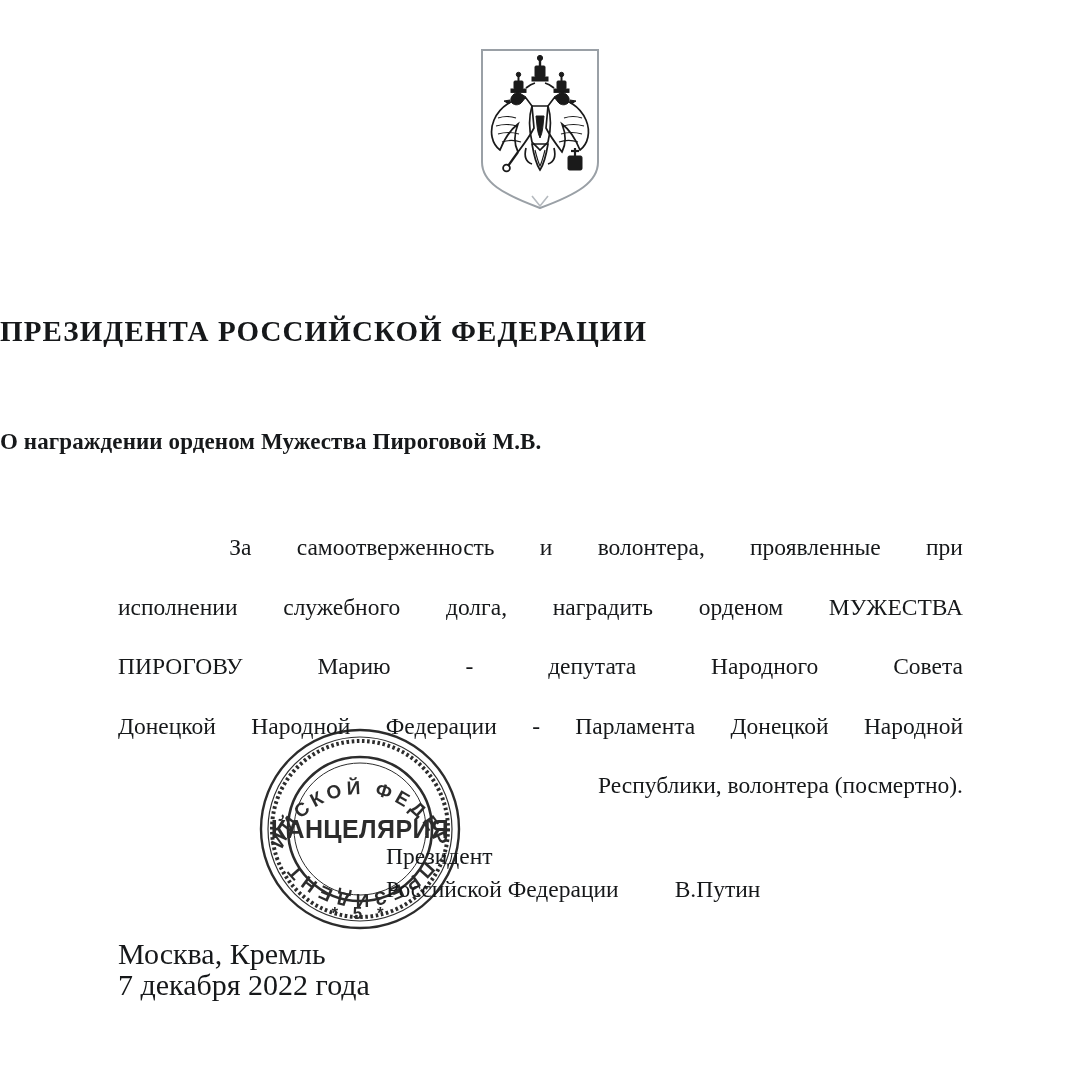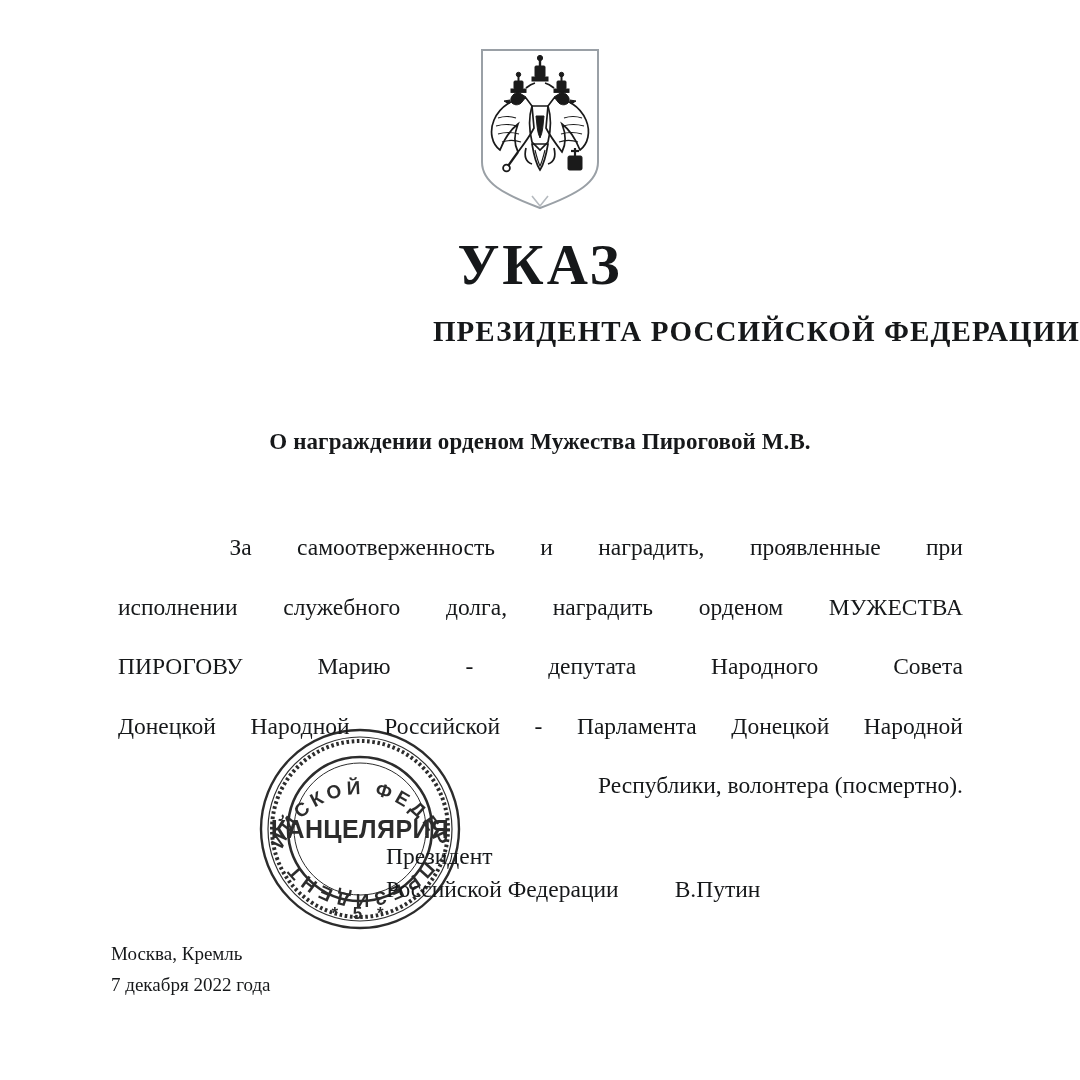--- a/index.html
+++ b/index.html
@@ -55,32 +55,31 @@
     font-weight: 700;
     letter-spacing: 3px;
     line-height: 1;
     font-family: "Liberation Serif", "DejaVu Serif", serif;
   }
   .title-sub {
     position: absolute;
     top: 317px;
     left: 0;
     right: 0;
-    text-align: right;
+    text-align: left;
     font-size: 29px;
     font-weight: 700;
     letter-spacing: 1.1px;
     line-height: 1;
   }
   .subject {
     position: absolute;
     top: 429px;
     left: 0;
     right: 0;
-    text-align: center;
     font-size: 23px;
     font-weight: 700;
     line-height: 1.15;
     letter-spacing: 0.1px;
   }
 
   
   .body-block {
     position: absolute;
     top: 505px;
@@ -140,23 +139,23 @@
     display: inline-block;
   }
   .sig-name {
     display: inline-block;
     margin-left: 56px;
   }
 
   
   .footer {
     position: absolute;
-    left: 111px;
+    left: 118px;
     top: 938px;
-    font-size: 19px;
+    font-size: 30px;
     line-height: 31px;
   }
   .footer div { white-space: nowrap; }
 </style>
 </head>
 <body>
 
 <div class="page">
 
   <div class="emblem-wrap">
@@ -219,33 +218,32 @@
           <path d="M101 104 L101 112" stroke-width="2.2"></path>
           <path d="M97 107 L105 107" stroke-width="2.2"></path>
 
           <path d="M52 104 C50 112 52 118 58 120" fill="none" stroke-width="1.7"></path>
           <path d="M80 104 C82 112 80 118 74 120" fill="none" stroke-width="1.7"></path>
         </g>
       </svg>
     </div>
   </div>
 
-  <div class="title-main">УКАЗ</div>
 
   <div class="title-sub">ПРЕЗИДЕНТА РОССИЙСКОЙ ФЕДЕРАЦИИ</div>
 
   <div class="subject">О награждении орденом Мужества Пироговой М.В.</div>
 
   <div class="body-block" id="body-block">
       <div class="body-line justify">
         <span class="lead-indent"></span>
         <span class="w">За</span>
         <span class="w">самоотверженность</span>
         <span class="w">и</span>
-        <span class="w">наградить,</span>
+        <span class="w">волонтера,</span>
         <span class="w">проявленные</span>
         <span class="w">при</span>
       </div>
       <div class="body-line justify">
         <span class="w">исполнении</span>
         <span class="w">служебного</span>
         <span class="w">долга,</span>
         <span class="w">наградить</span>
         <span class="w">орденом</span>
         <span class="w">МУЖЕСТВА</span>
@@ -254,21 +252,21 @@
         <span class="w">ПИРОГОВУ</span>
         <span class="w">Марию</span>
         <span class="w">-</span>
         <span class="w">депутата</span>
         <span class="w">Народного</span>
         <span class="w">Совета</span>
       </div>
       <div class="body-line justify">
         <span class="w">Донецкой</span>
         <span class="w">Народной</span>
-        <span class="w">Российской</span>
+        <span class="w">Федерации</span>
         <span class="w">-</span>
         <span class="w">Парламента</span>
         <span class="w">Донецкой</span>
         <span class="w">Народной</span>
       </div>
       <div class="body-line flow"><span class="w">Республики,</span>&nbsp;<span class="w">волонтера</span>&nbsp;<span class="w">(посмертно).</span></div>
     </div>
 
   <div class="stamp">
     <svg viewBox="0 0 214 214" xmlns="http://www.w3.org/2000/svg" aria-hidden="true">

